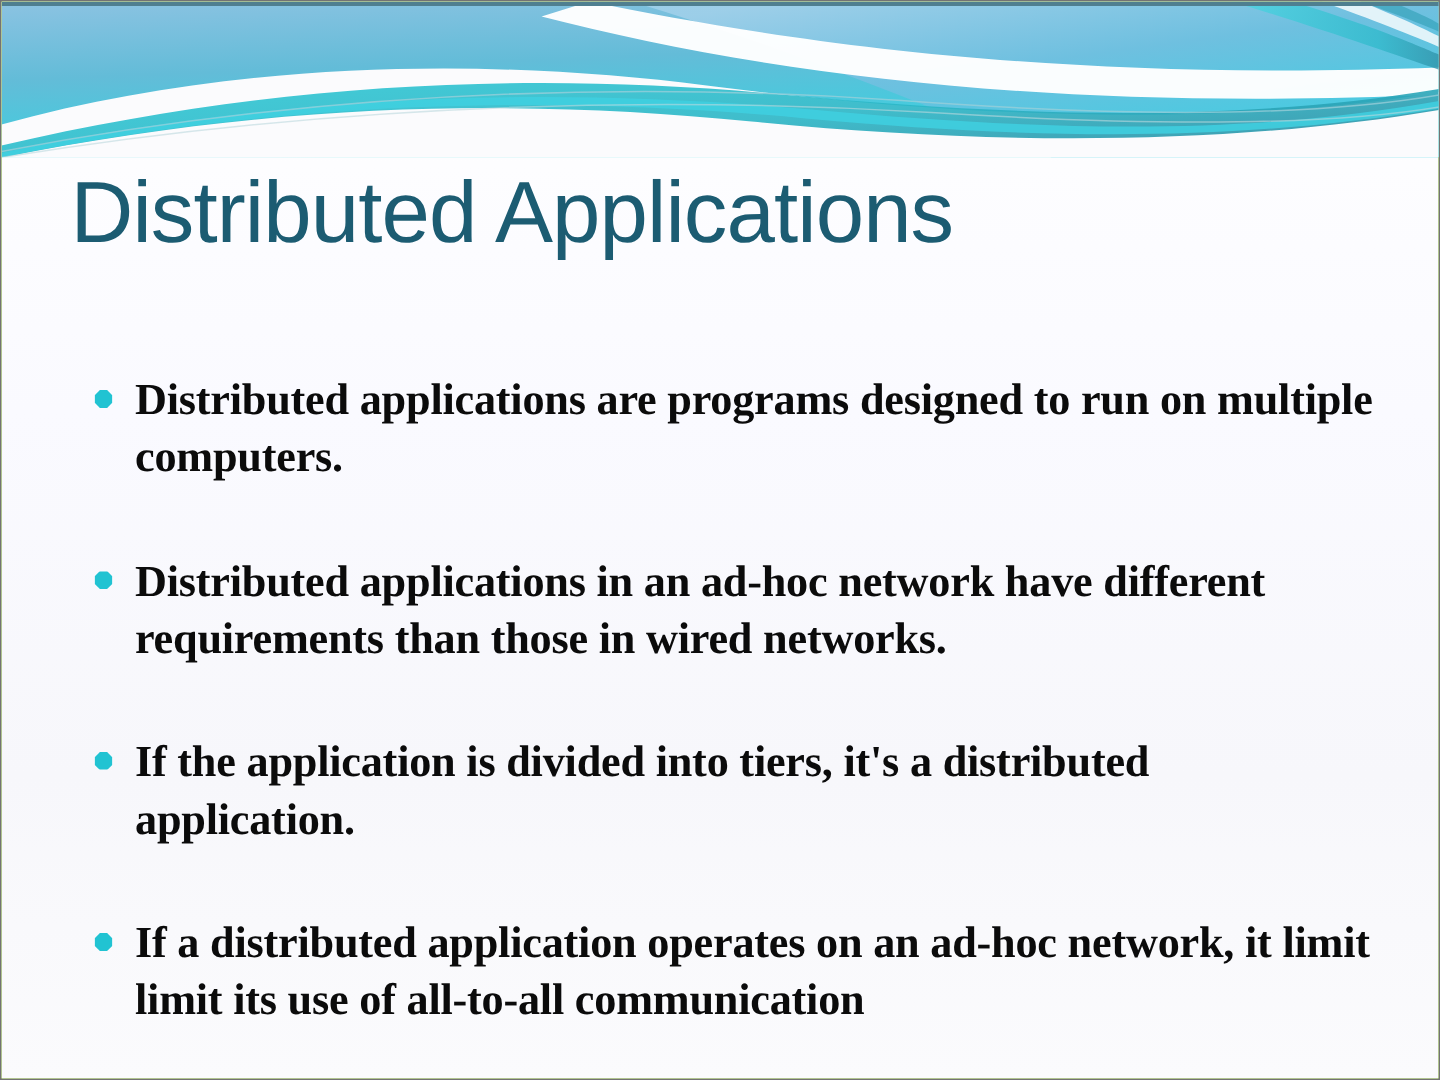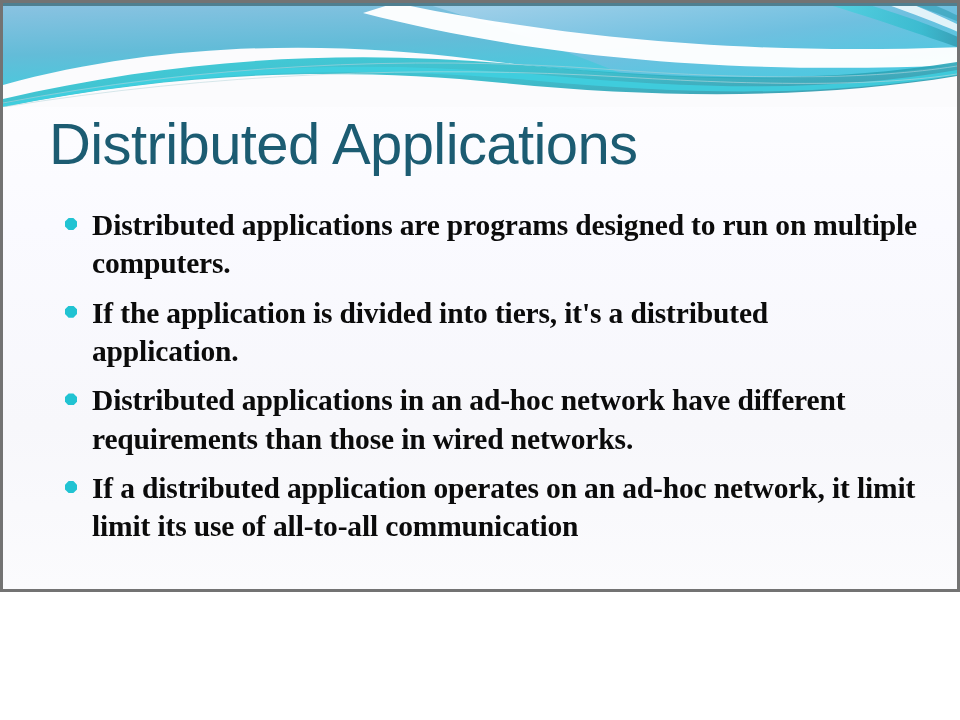--- a/index.html
+++ b/index.html
@@ -5,25 +5,25 @@
 <style>
   html, body {
     margin: 0;
     padding: 0;
     background: #ffffff;
   }
 
   .slide {
     position: relative;
     width: 960px;
-    height: 592px;
+    height: 720px;
     overflow: hidden;
     background: #bef264;
     box-sizing: border-box;
-    border: 3px solid #737373;
+    border: 1px solid #737373;
     font-family: "Liberation Sans", sans-serif;
   }
 
   
   .slide-bg-texture {
     position: absolute;
     inset: 0;
     background:
       linear-gradient(180deg, #ffffff 0%, #fafaff 38%, #f7f7fb 72%, #fbfbfd 100%),
       repeating-linear-gradient(180deg,
@@ -80,20 +80,21 @@
   .bullet-row {
     position: relative;
     padding-left: 33px;
     margin-bottom: 11px;
     color: #0b0b0b;
     font-family: "Liberation Serif", serif;
     font-size: 29.5px;
     line-height: 1.30;
     font-weight: 700;
     letter-spacing: -0.15px;
+    margin-top: 44px;
   }
   .bullet-row:last-child { margin-bottom: 0; }
 
   .bullet-dot {
     position: absolute;
     left: 6px;
     top: 12px;
     width: 12px;
     height: 12px;
     background: #21c3d2;
@@ -169,26 +170,26 @@
 
   <div class="body">
 
     <div class="bullet-row">
       <span class="bullet-dot"></span>
       <span class="bullet-text">Distributed applications are programs designed to run on multiple computers.</span>
     </div>
 
     <div class="bullet-row">
       <span class="bullet-dot"></span>
-      <span class="bullet-text">If the application is divided into tiers, it's a distributed application.</span>
+      <span class="bullet-text">Distributed applications in an ad-hoc network have different requirements than those in wired networks.</span>
     </div>
 
     <div class="bullet-row">
       <span class="bullet-dot"></span>
-      <span class="bullet-text">Distributed applications in an ad-hoc network have different requirements than those in wired networks.</span>
+      <span class="bullet-text">If the application is divided into tiers, it's a distributed application.</span>
     </div>
 
     <div class="bullet-row">
       <span class="bullet-dot"></span>
       <span class="bullet-text">If a distributed application operates on an ad-hoc network, it limit limit its use of all-to-all communication</span>
     </div>
 
   </div>
 
 </div>

